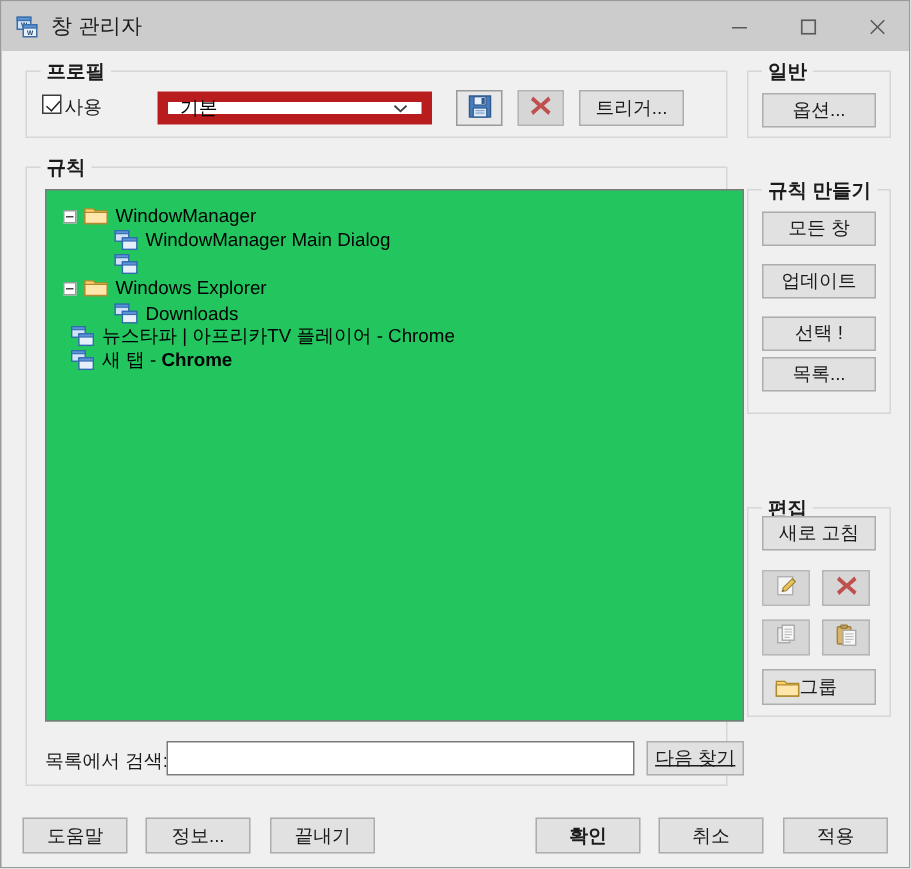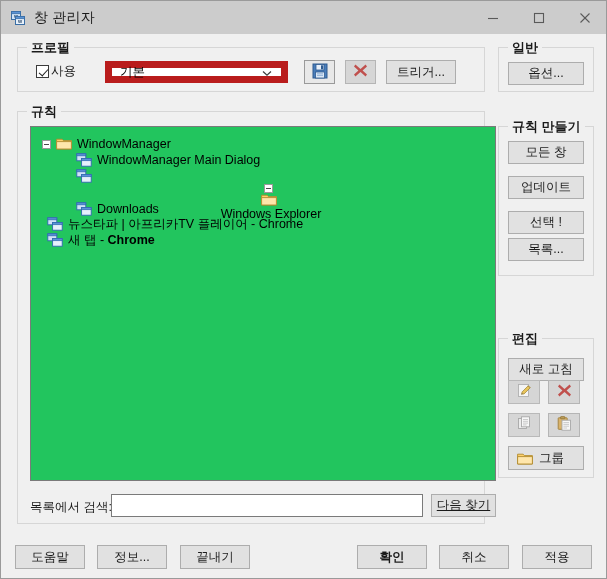--- a/index.html
+++ b/index.html
@@ -120,22 +120,21 @@
   }
   .combo-arrow {
     position: absolute;
     right: 9px;
     top: 50%;
     transform: translateY(-50%);
   }
   .checkbox-row {
     position: absolute;
     display: flex;
-    align-items: center;
-    margin-left: 8px;
+    align-items: flex-start;
   }
   .cb-box {
     width: 13px;
     height: 13px;
     border: 1px solid #3b3b3b;
     background: #fff;
     box-sizing: border-box;
     position: relative;
     flex: none;
   }
@@ -311,21 +310,21 @@
           <span class="tlabel">WindowManager Main Dialog</span>
         </div>
         <div class="tnode" style="padding-left: 45px; margin-bottom: 0px; height: 16px;">
           <span class="win-ico"><svg width="16" height="14" viewBox="0 0 16 14">
   <rect x="0.8" y="0.8" width="9" height="7" fill="#cfe2f7" stroke="#2f68b0" stroke-width="0.9"></rect>
   <rect x="0.8" y="0.8" width="9" height="2" fill="#5b93d6" stroke="#2f68b0" stroke-width="0.7"></rect>
   <rect x="5.6" y="5.6" width="9.6" height="7.6" fill="#e6f0fb" stroke="#2f68b0" stroke-width="0.9"></rect>
   <rect x="5.6" y="5.6" width="9.6" height="2.1" fill="#5b93d6" stroke="#2f68b0" stroke-width="0.7"></rect>
 </svg></span>
         </div>
-        <div class="tnode" style="padding-left: 11px; margin-bottom: 0px; height: 16px; flex-direction: column;">
+        <div class="tnode" style="padding-left: 11px; margin-bottom: 0px; height: 16px;">
           <span class="expander"></span>
           <span style="width: 5px;"></span>
           <span class="folder-ico"><svg width="16" height="13" viewBox="0 0 16 13">
   <path d="M0.6 2.2 L0.6 12 L15.4 12 L15.4 3.6 L7.4 3.6 L6.2 2.2 Z" fill="#ffd16b" stroke="#b08a2e" stroke-width="0.9"></path>
   <path d="M0.6 4.6 L15.4 4.6 L15.4 12 L0.6 12 Z" fill="#ffe6ab" stroke="#b08a2e" stroke-width="0.9"></path>
 </svg></span>
           <span class="tlabel">Windows Explorer</span>
         </div>
         <div class="tnode" style="padding-left: 45px; margin-bottom: 0px; height: 16px; align-items: flex-end;">
           <span class="win-ico"><svg width="16" height="14" viewBox="0 0 16 14">
@@ -365,21 +364,21 @@
     <span class="group-title">규칙 만들기</span>
   </div>
   <div class="btn" style="left:507px; top:140px; width:76px; height:23px;">모든 창</div>
   <div class="btn" style="left:507px; top:175px; width:76px; height:23px;">업데이트</div>
   <div class="btn" style="left:507px; top:210px; width:76px; height:23px;">선택 !</div>
   <div class="btn" style="left:507px; top:237px; width:76px; height:23px;">목록...</div>
 
   <div class="group" style="left:497px; top:337px; width:96px; height:140px;">
     <span class="group-title">편집</span>
   </div>
-  <div class="btn" style="left:507px; top:357px; width:76px; height:23px;">새로 고침</div>
+  <div class="btn" style="left:507px; top:343px; width:76px; height:23px;">새로 고침</div>
 
   <div class="btn icon-disabled" style="left:507px; top:379px; width:32px; height:24px;">
     <span>
       <svg width="15" height="15" viewBox="0 0 15 15">
         <rect x="1.5" y="1.5" width="10" height="12" fill="#f4f4f4" stroke="#b0b0b0" stroke-width="0.9"></rect>
         <path d="M4.5 11.2 L5.1 8.9 L11.2 2.8 L13.2 4.8 L7.1 10.9 Z" fill="#e8c45a" stroke="#9c7f32" stroke-width="0.7"></path>
         <path d="M11.2 2.8 L13.2 4.8" stroke="#9c7f32" stroke-width="0.7"></path>
         <path d="M4.5 11.2 L5.6 10.5" stroke="#6b6b6b" stroke-width="0.8"></path>
       </svg>
     </span>
@@ -420,21 +419,21 @@
     </span>
   </div>
 
   <div class="btn" style="left:507px; top:445px; width:76px; height:24px; justify-content:flex-start; padding-left:8px;">
     <span style="display:flex;align-items:center;">
       <svg width="16" height="13" viewBox="0 0 16 13">
         <path d="M0.6 2.2 L0.6 12 L15.4 12 L15.4 3.6 L7.4 3.6 L6.2 2.2 Z" fill="#ffd16b" stroke="#b08a2e" stroke-width="0.9"></path>
         <path d="M0.6 4.6 L15.4 4.6 L15.4 12 L0.6 12 Z" fill="#ffe6ab" stroke="#b08a2e" stroke-width="0.9"></path>
       </svg>
     </span>
-    <span style="margin-left:6px;">그룹</span>
+    <span style="margin-left:0;">그룹</span>
   </div>
 
   <div class="btn" style="left:14px; top:544px; width:70px; height:24px;">도움말</div>
   <div class="btn" style="left:96px; top:544px; width:70px; height:24px;">정보...</div>
   <div class="btn" style="left:179px; top:544px; width:70px; height:24px;">끝내기</div>
 
   <div class="btn bold" style="left:356px; top:544px; width:70px; height:24px;">확인</div>
   <div class="btn" style="left:438px; top:544px; width:70px; height:24px;">취소</div>
   <div class="btn" style="left:521px; top:544px; width:70px; height:24px;">적용</div>
 

